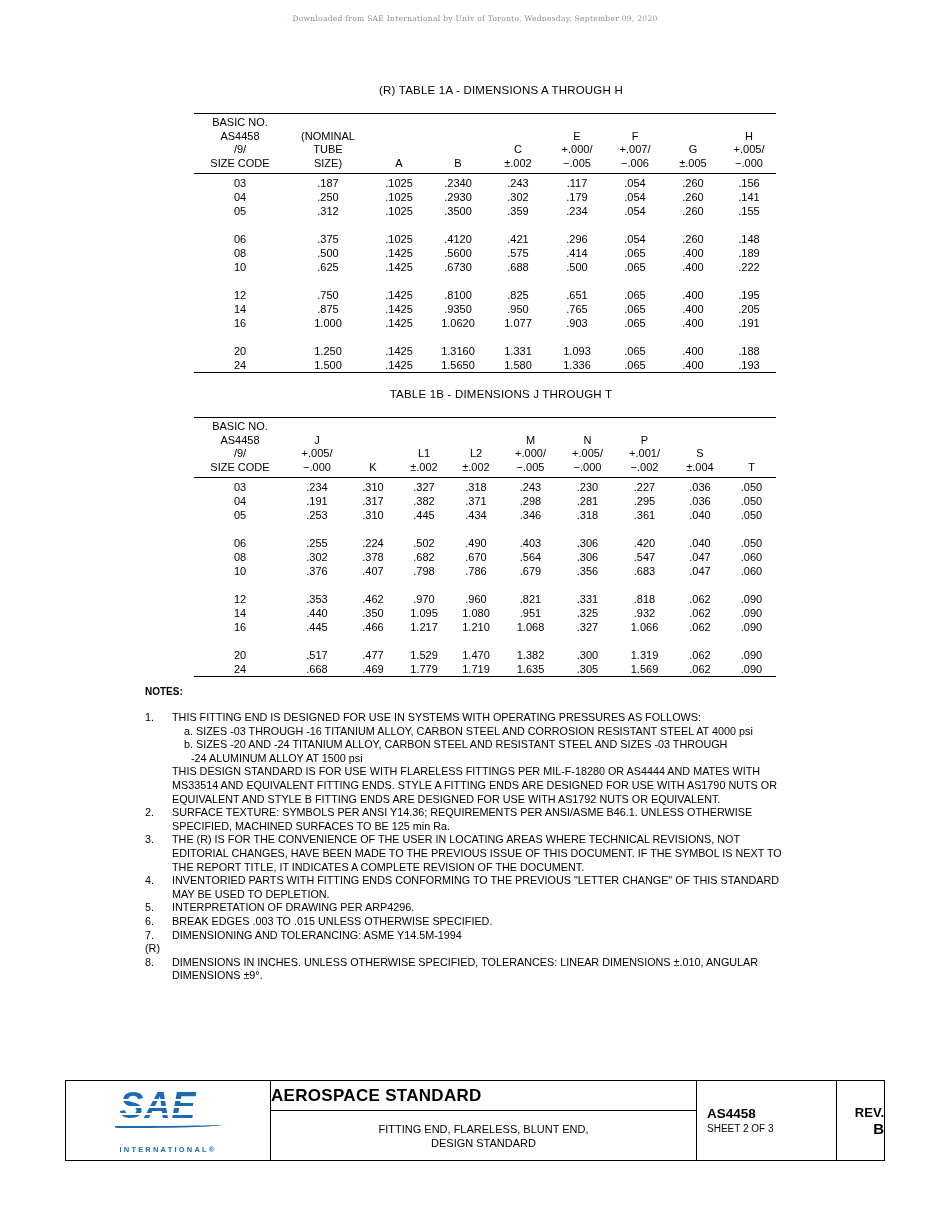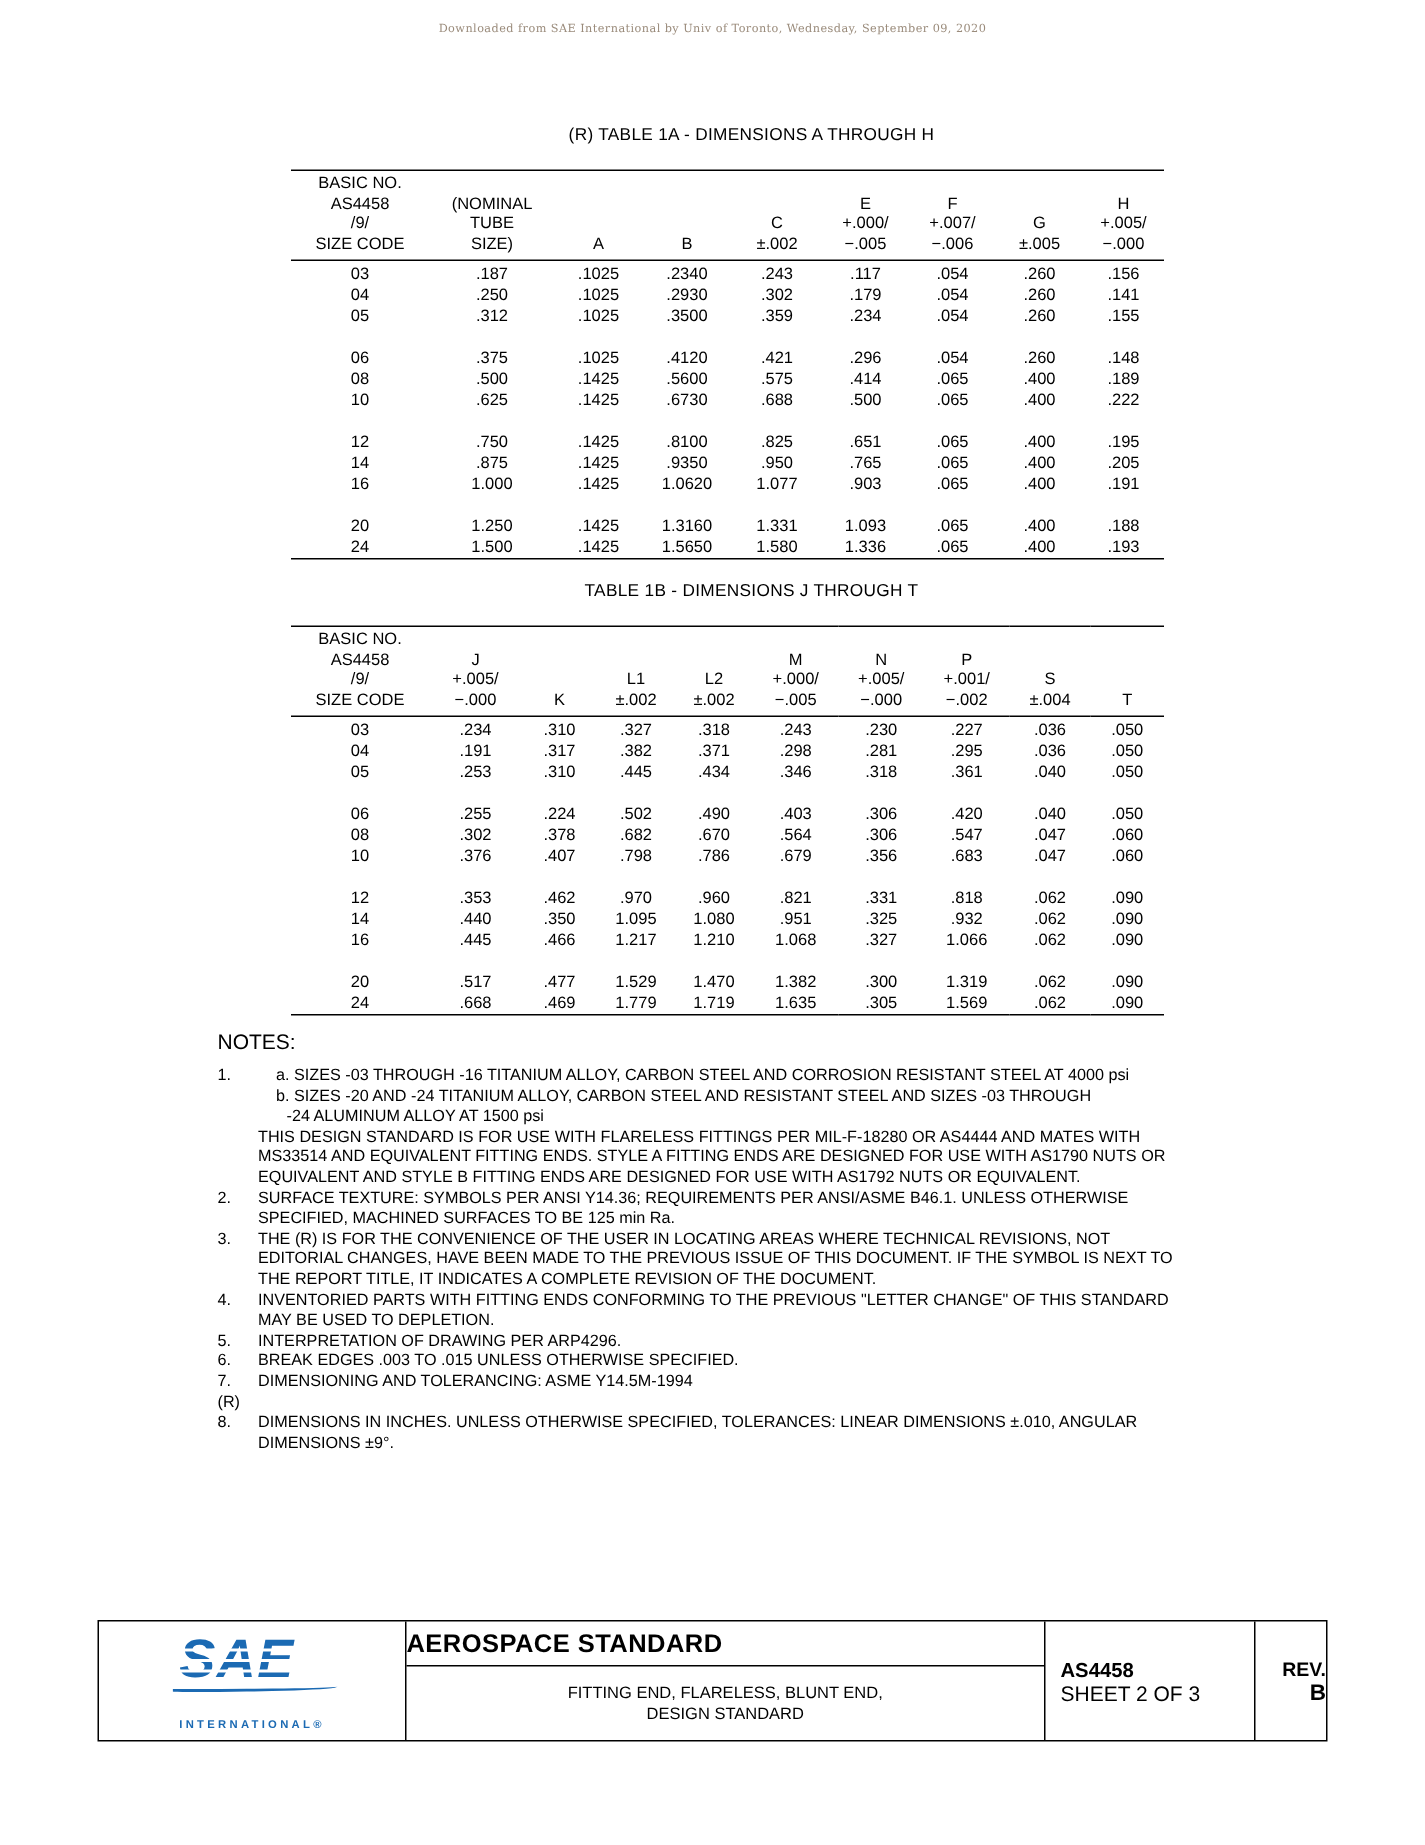--- a/index.html
+++ b/index.html
@@ -35,21 +35,21 @@
   #table-1b { top:417px; }
   .dim-table th {
     vertical-align:bottom; font-weight:normal; text-align:center;
     padding:2px 0 3px 0; border-bottom:1.2px solid #000;
   }
   .dim-table th div { line-height:13.5px; }
   .dim-table td { text-align:center; height:14px; line-height:14px; padding:0; }
   .dim-table tbody tr:first-child td { padding-top:2px; }
   .dim-table tr.gap td { height:14px; }
 
-  .notes-heading { position:absolute; left:145px; top:686px; font-size:14px; }
+  .notes-heading { position:absolute; left:145px; top:686px; font-size:10px;font-weight:bold; }
   .notes-list {
     position:absolute; left:145px; top:711px; width:780px;
     font-size:10.8px; line-height:13.6px; white-space:nowrap;
   }
   .note-item { display:flex; }
   .note-num { flex:0 0 27px; }
   .note-lines { flex:1; }
   .note-lines .ind-1 { margin-left:12px; }
   .note-lines .ind-2 { margin-left:19px; }
 
@@ -83,21 +83,21 @@
     font-weight:bold; font-size:17px;
     padding:5px 0 4px 0; border-bottom:1.2px solid #000; letter-spacing:.3px;
   }
   .tb-main-sub {
     flex:1; display:flex; flex-direction:column; justify-content:center;
     text-align:center; font-size:11px; line-height:14px;
   }
 
   .tb-doc { display:flex; flex-direction:column; justify-content:center; padding-left:10px; }
   .tb-doc-number { font-weight:bold; font-size:13.5px; line-height:16px; }
-  .tb-doc-sheet { font-size:14px; line-height:14px; }
+  .tb-doc-sheet { font-size:10px; line-height:14px; }
 
   .tb-rev { display:flex; flex-direction:column; justify-content:center; align-items:flex-end; font-weight:bold; }
   .tb-rev-label { font-size:13px; line-height:15px; }
   .tb-rev-value { font-size:15px; line-height:17px; }
 </style>
 </head>
 <body>
 
 <div class="page">
 
@@ -499,20 +499,21 @@
           <td>.090</td>
         </tr>
       </tbody>
     </table>
 
   <div class="notes-heading">NOTES:</div>
   <div class="notes-list" id="notes-list">
       <div class="note-item">
         <div class="note-num">1.</div>
         <div class="note-lines">
+          <div class="ind-0">THIS FITTING END IS DESIGNED FOR USE IN SYSTEMS WITH OPERATING PRESSURES AS FOLLOWS:</div>
           <div class="ind-1">a.  SIZES -03 THROUGH -16 TITANIUM ALLOY, CARBON STEEL AND CORROSION RESISTANT STEEL AT 4000 psi</div>
           <div class="ind-1">b.  SIZES -20 AND -24 TITANIUM ALLOY, CARBON STEEL AND RESISTANT STEEL AND SIZES -03 THROUGH</div>
           <div class="ind-2">-24 ALUMINUM ALLOY AT 1500 psi</div>
           <div class="ind-0">THIS DESIGN STANDARD IS FOR USE WITH FLARELESS FITTINGS PER MIL-F-18280 OR AS4444 AND MATES WITH</div>
           <div class="ind-0">MS33514 AND EQUIVALENT FITTING ENDS.  STYLE A FITTING ENDS ARE DESIGNED FOR USE WITH AS1790 NUTS OR</div>
           <div class="ind-0">EQUIVALENT AND STYLE B FITTING ENDS ARE DESIGNED FOR USE WITH AS1792 NUTS OR EQUIVALENT.</div>
         </div>
       </div>
       <div class="note-item">
         <div class="note-num">2.</div>

